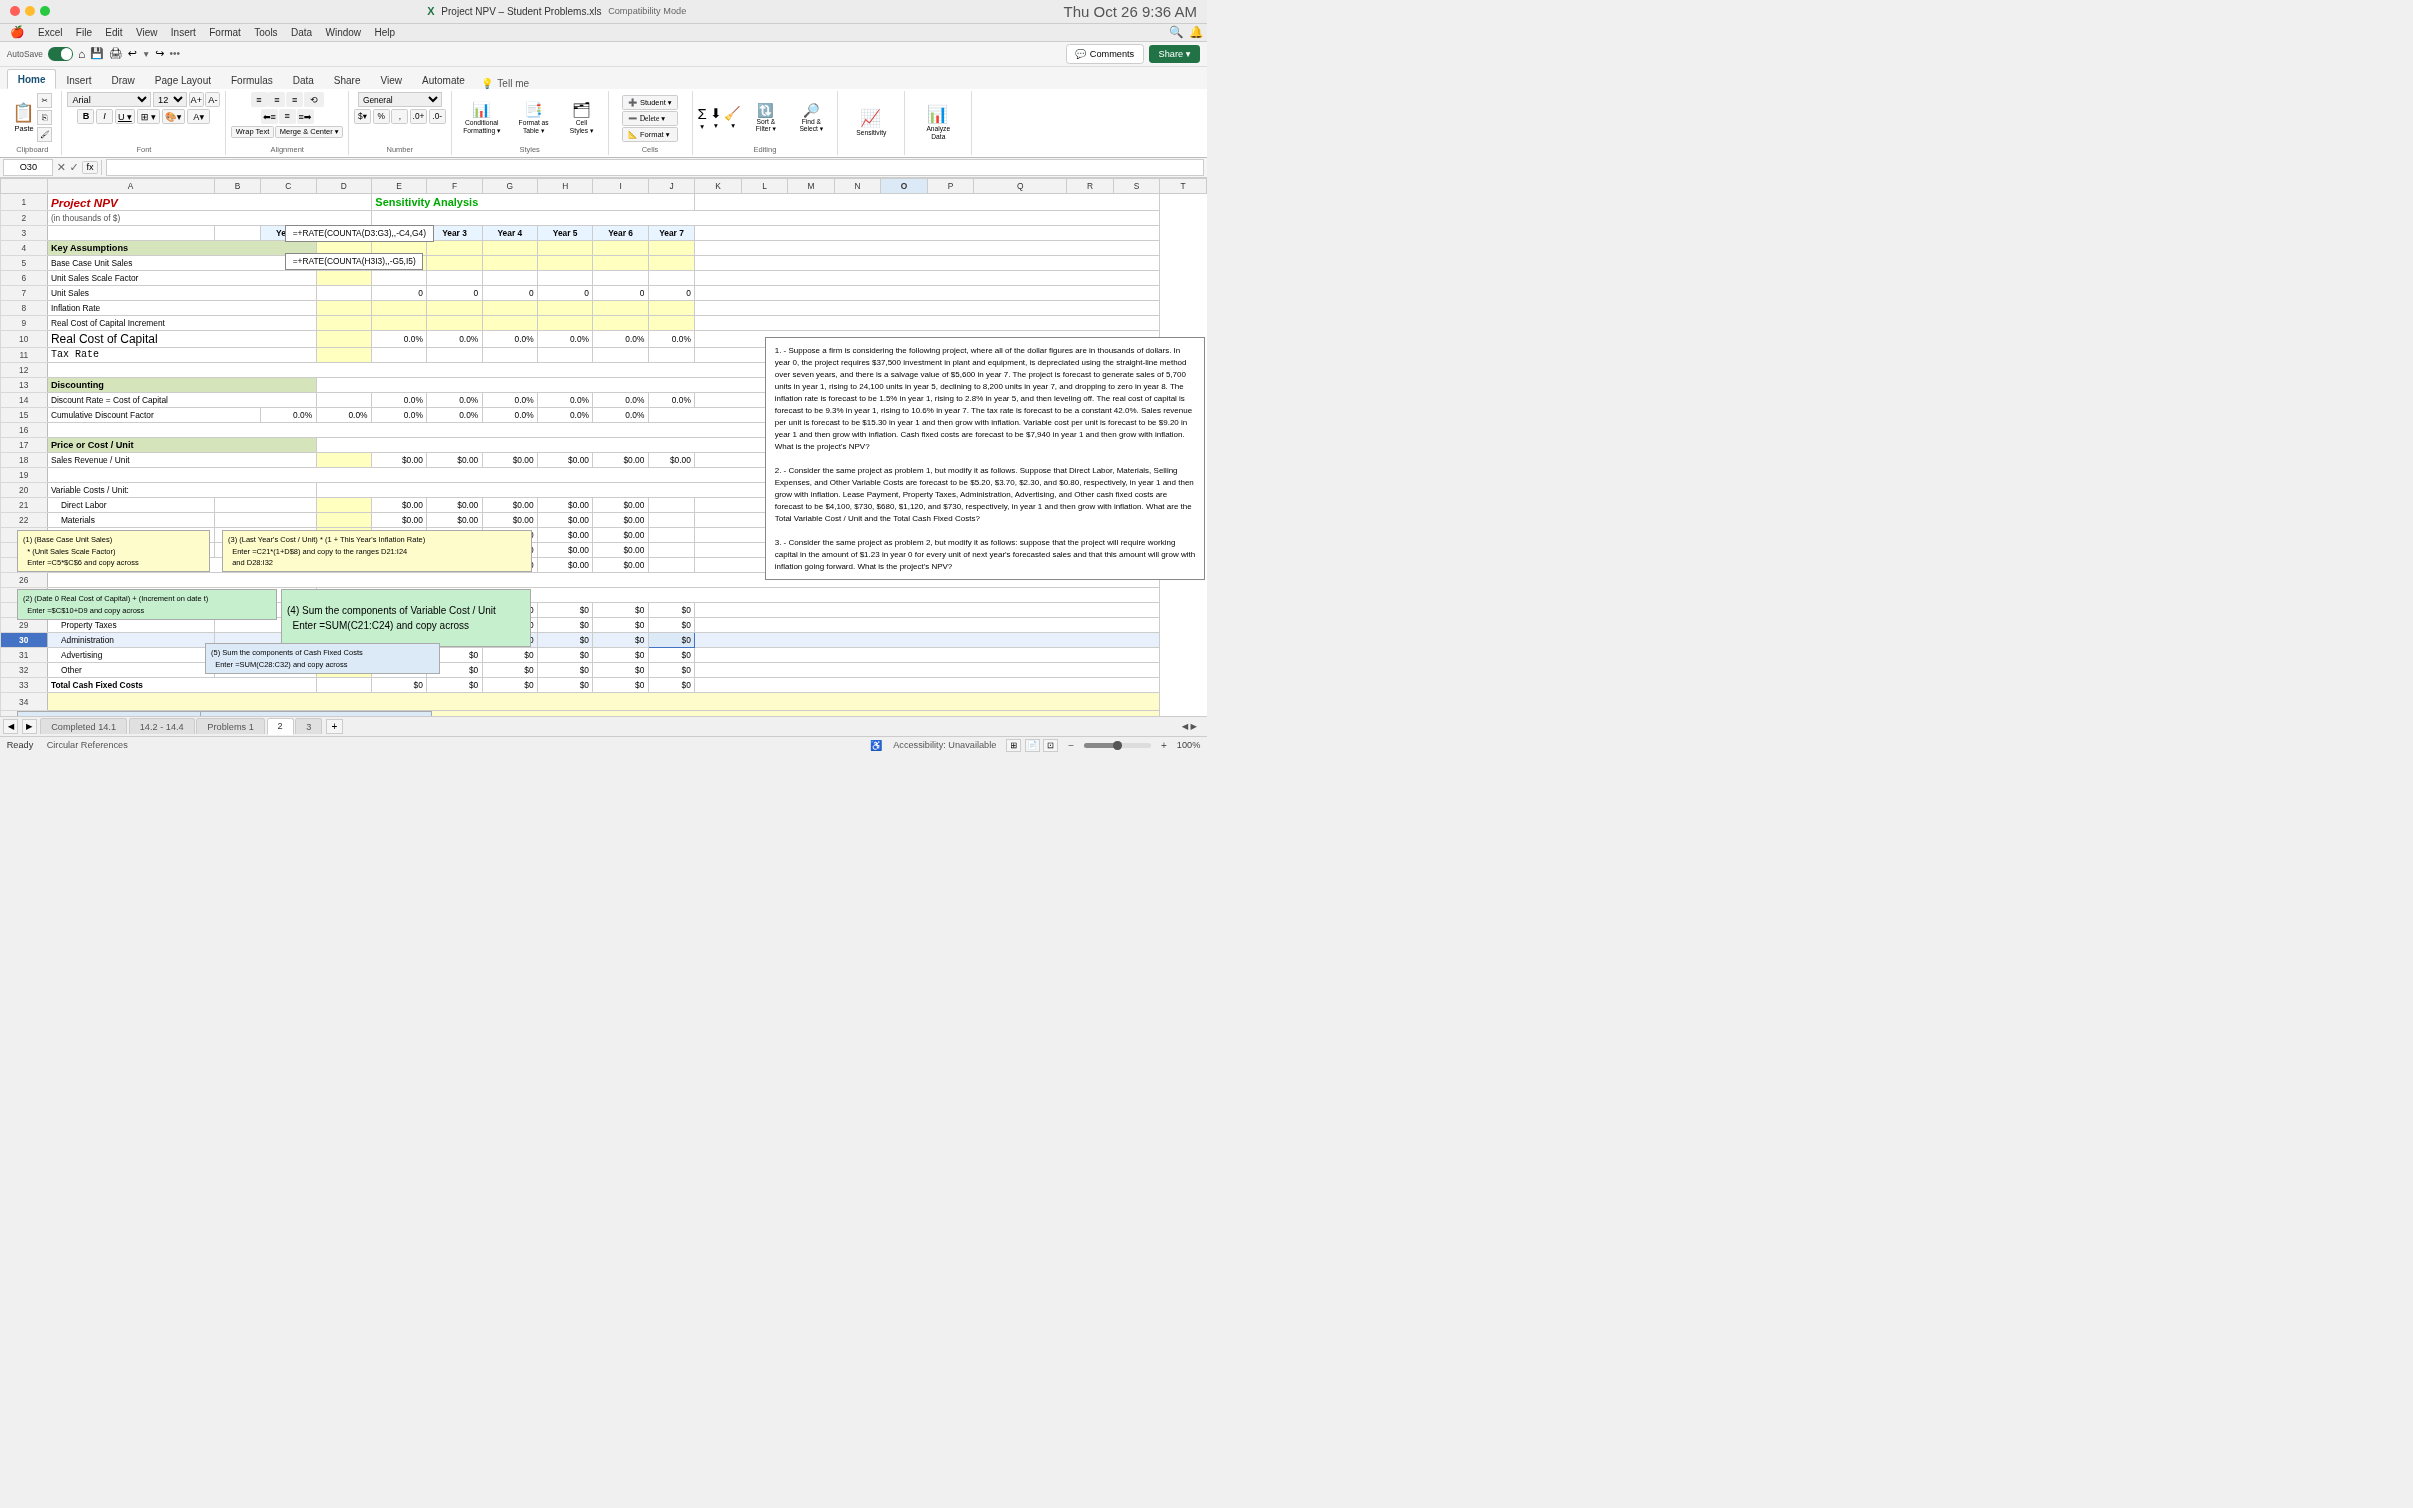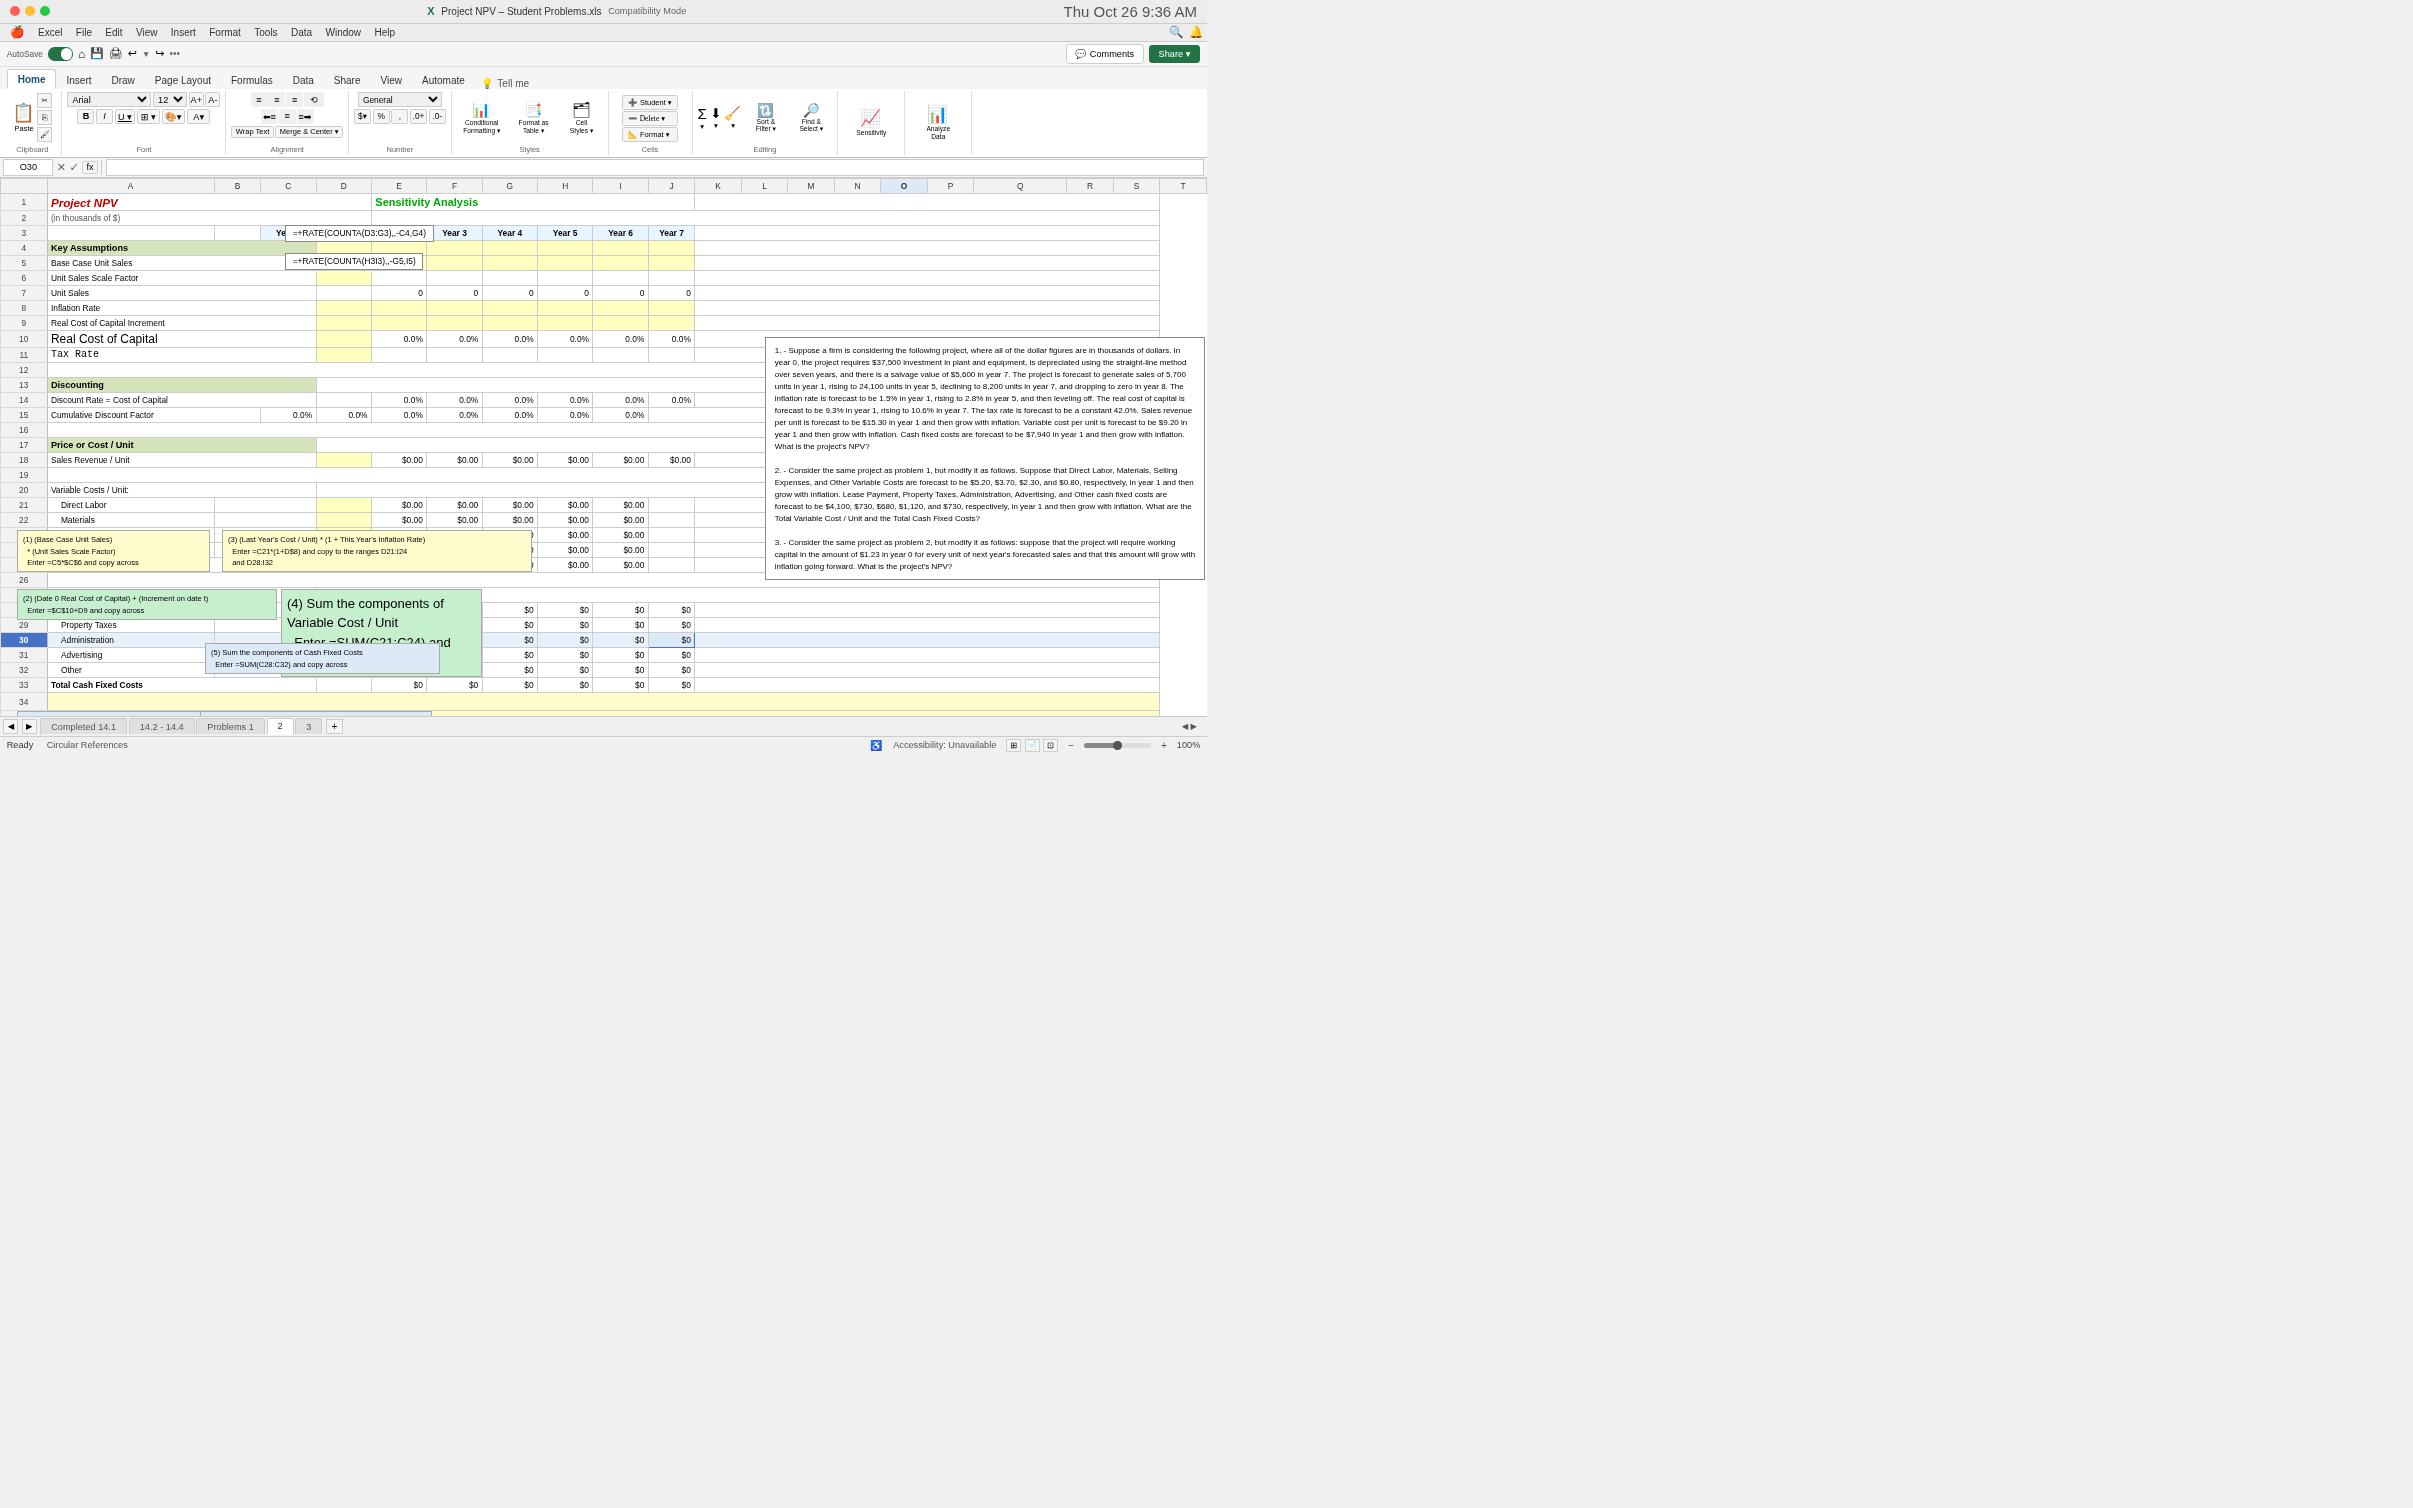--- a/index.html
+++ b/index.html
@@ -735,21 +735,21 @@
         <div>(2) (Date 0 Real Cost of Capital) + (Increment on date t)</div>
         <div>&nbsp;&nbsp;Enter =$C$10+D9 and copy across</div>
       </div>
 
       <div style="position:absolute; top:352px; left:222px; background:#fffccc; border:0.8px solid #aaa; padding:3.4px 5px; font-size:7.5px; line-height:1.5; z-index:10; width:310px;">
         <div>(3) (Last Year's Cost / Unit) * (1 + This Year's Inflation Rate)</div>
         <div>&nbsp;&nbsp;Enter =C21*(1+D$8) and copy to the ranges D21:I24</div>
         <div>&nbsp;&nbsp;and D28:I32</div>
       </div>
 
-      <div style="position:absolute; top:411px; left:281px; background:#c6efce; border:0.8px solid #aaa; padding:4px 5px; font-size:13px; line-height:1.5; z-index:10; width:201px;">
+      <div style="position:absolute; top:411px; left:281px; background:#c6efce; border:0.8px solid #aaa; padding:13px 5px; font-size:10px; line-height:1.5; z-index:10; width:250px;">
         <div>(4) Sum the components of Variable Cost / Unit</div>
         <div>&nbsp;&nbsp;Enter =SUM(C21:C24) and copy across</div>
       </div>
 
       <div style="position:absolute; top:465px; left:205px; background:#dce9f7; border:0.8px solid #aaa; padding:3.4px 5px; font-size:7.5px; line-height:1.5; z-index:10; width:235px;">
         <div>(5) Sum the components of Cash Fixed Costs</div>
         <div>&nbsp;&nbsp;Enter =SUM(C28:C32) and copy across</div>
       </div>
 
       <div style="position:absolute; top:533px; left:197px; background:#dce9f7; border:0.8px solid #aaa; padding:3.4px 5px; font-size:7.5px; line-height:1.5; z-index:10; width:235px;">

